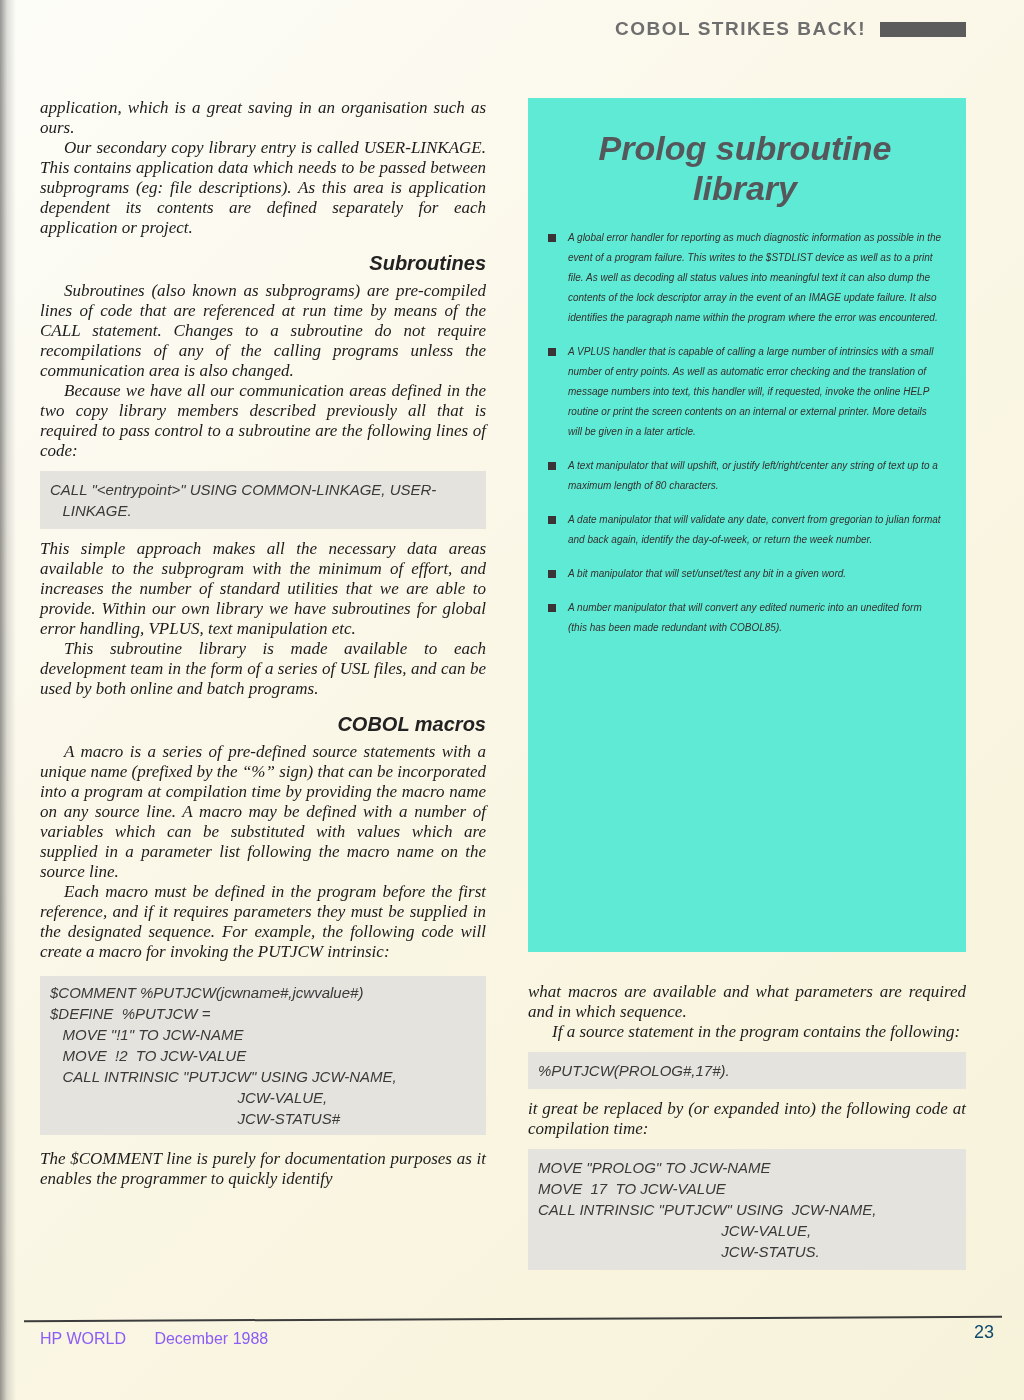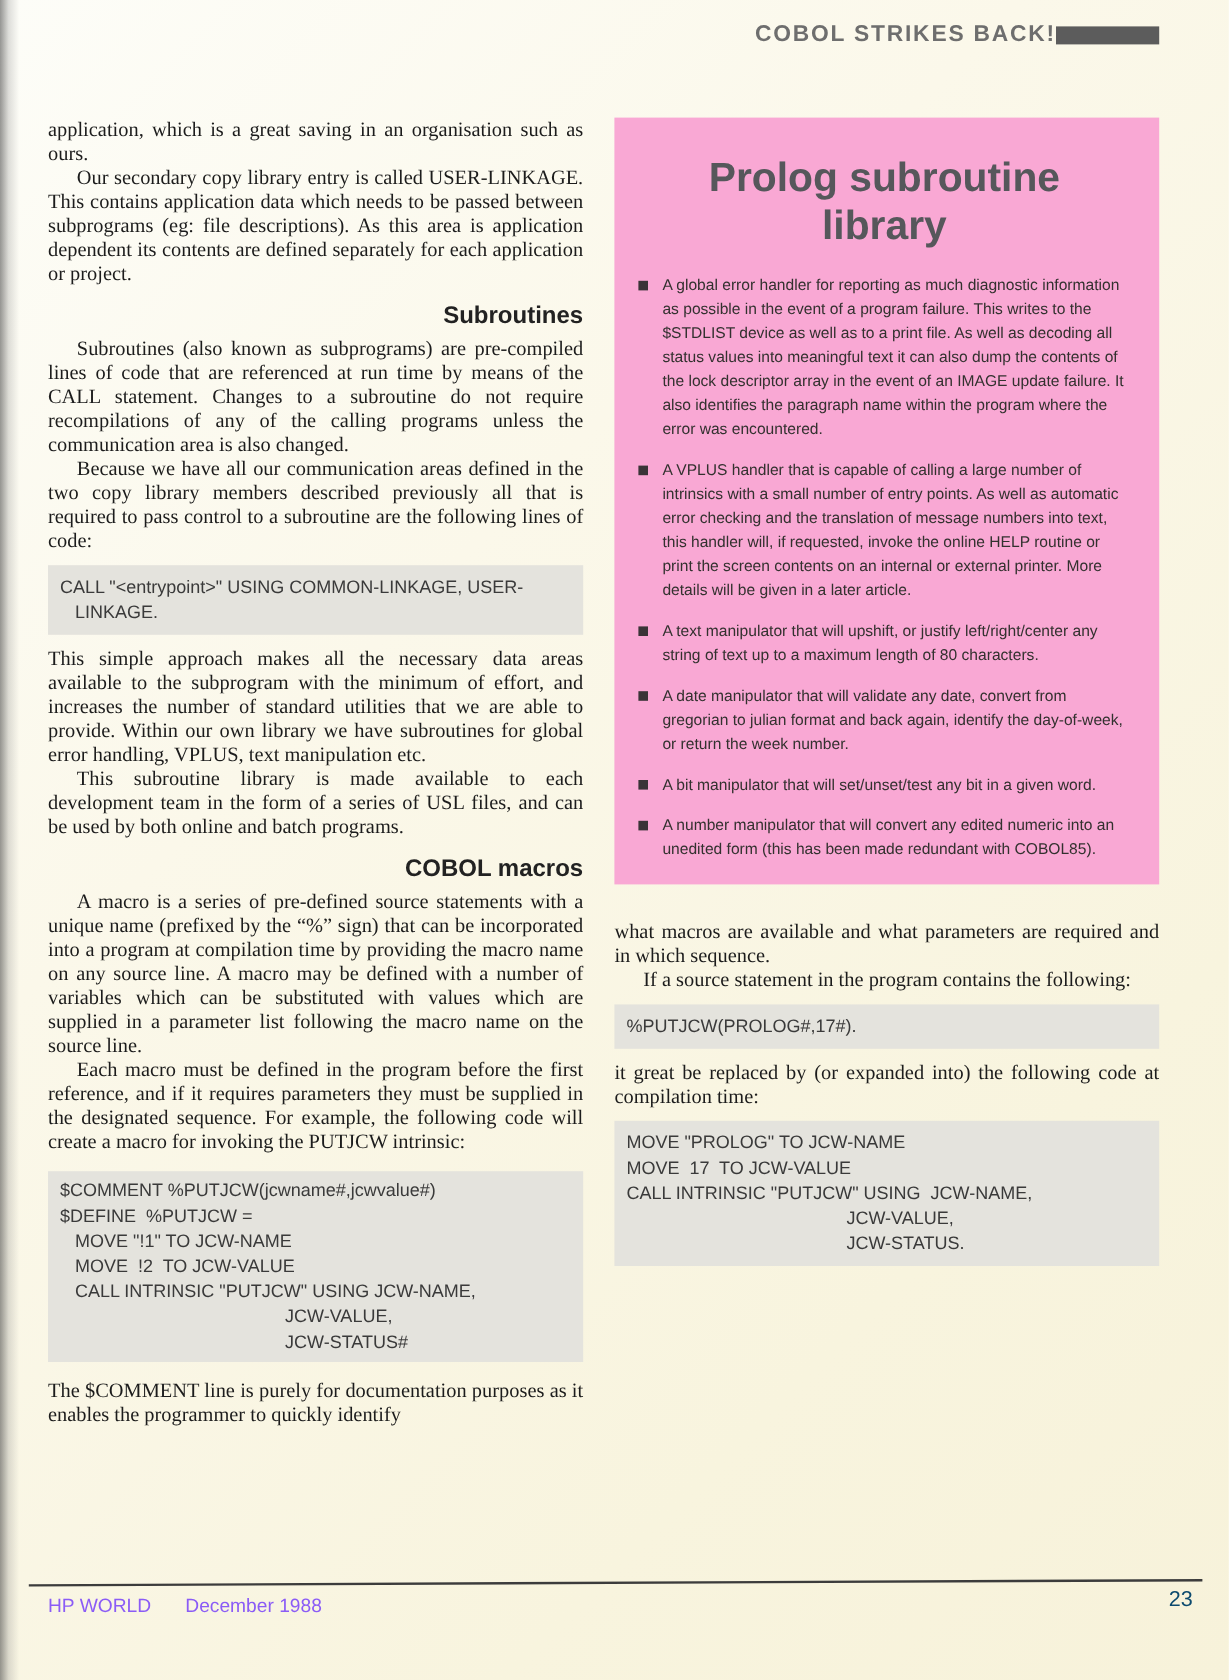--- a/index.html
+++ b/index.html
@@ -12,32 +12,32 @@
     color:#1c1c1c;
   }
   .edge-shadow{
     position:absolute; left:0; top:0; bottom:0; width:16px;
     background:linear-gradient(to right, rgba(80,80,80,.6), rgba(140,140,140,.28) 45%, rgba(160,160,160,0) 100%);
     pointer-events:none;
   }
   
   .page-header{
     position:absolute; top:18px; left:0; right:58px;
-    display:flex; justify-content:flex-end; align-items:center; text-align:center;
+    display:flex; justify-content:flex-end; align-items:center; gap:14px;text-align:center;
   }
   .page-header .htitle{
     font-family:"Liberation Sans", sans-serif;
     font-size:19px; font-weight:700; letter-spacing:1.5px; color:#6e6e6e;
   }
   .page-header .hbar{ width:86px; height:15px; background:#5c5c5c; }
 
   
   .columns{
     position:absolute; top:98px; left:40px; right:58px;
-    display:flex; gap:26px;
+    display:flex; gap:42px;font-style:italic;
   }
   .col-left{ width:446px; flex:0 0 446px; }
   .col-right{ flex:1; min-width:0; }
 
   p.body{
     font-size:17px; line-height:20px; text-align:justify; color:#1c1c1c;
   }
   p.body.indent{ text-indent:24px; }
   h2.sec{
     font-family:"Liberation Sans", sans-serif;
@@ -50,37 +50,37 @@
     background:#e4e3dd;
     white-space:pre;
     padding:6px 10px;
     margin:14px 0;
     overflow:hidden;
   }
   .codeblock.tight{ margin:10px 0; padding:8px 10px; }
 
   
   .prolog-box{
-    background:#f9a8d4;
-    height:639px;
+    background:#5eead4;
+    height:854px;
     padding:18px 24px 20px 20px;
     overflow:hidden;
   }
   .prolog-box .ptitle{
     font-family:"Liberation Sans", sans-serif;
     font-size:34px; line-height:40px; font-weight:700; color:#56575b;
     text-align:center;
     margin:12px auto 20px auto;
     max-width:380px;
   }
   .prolog-box ul{ list-style:none; }
   .prolog-box li{
     display:flex; gap:12px;
     font-family:"Liberation Sans", sans-serif;
-    font-size:13px; line-height:20px; color:#33312f;
+    font-size:10px; line-height:20px; color:#33312f;
     margin-bottom:14px;
   }
   .prolog-box .sq{
     flex:0 0 8px; width:8px; height:8px; margin-top:6px; background:#3a3437;
   }
   .below-box{ margin-top:30px; }
 
   
   .footer-rule{
     position:absolute; left:24px; right:22px; top:1318px;

